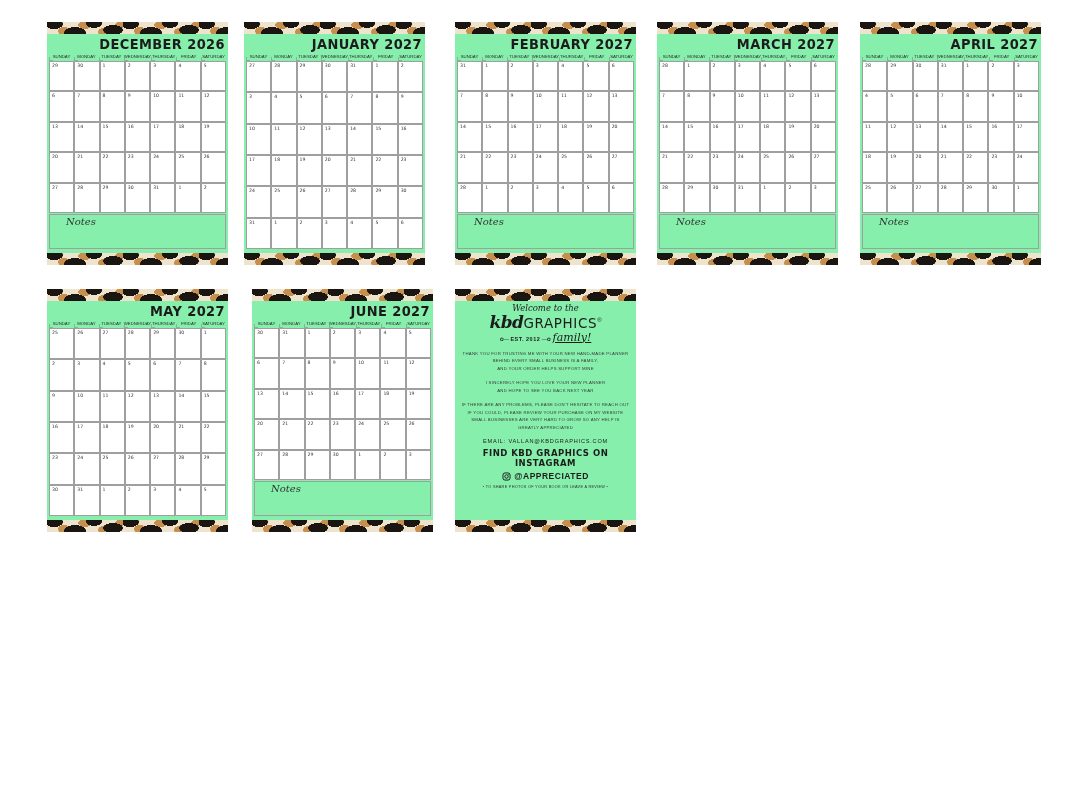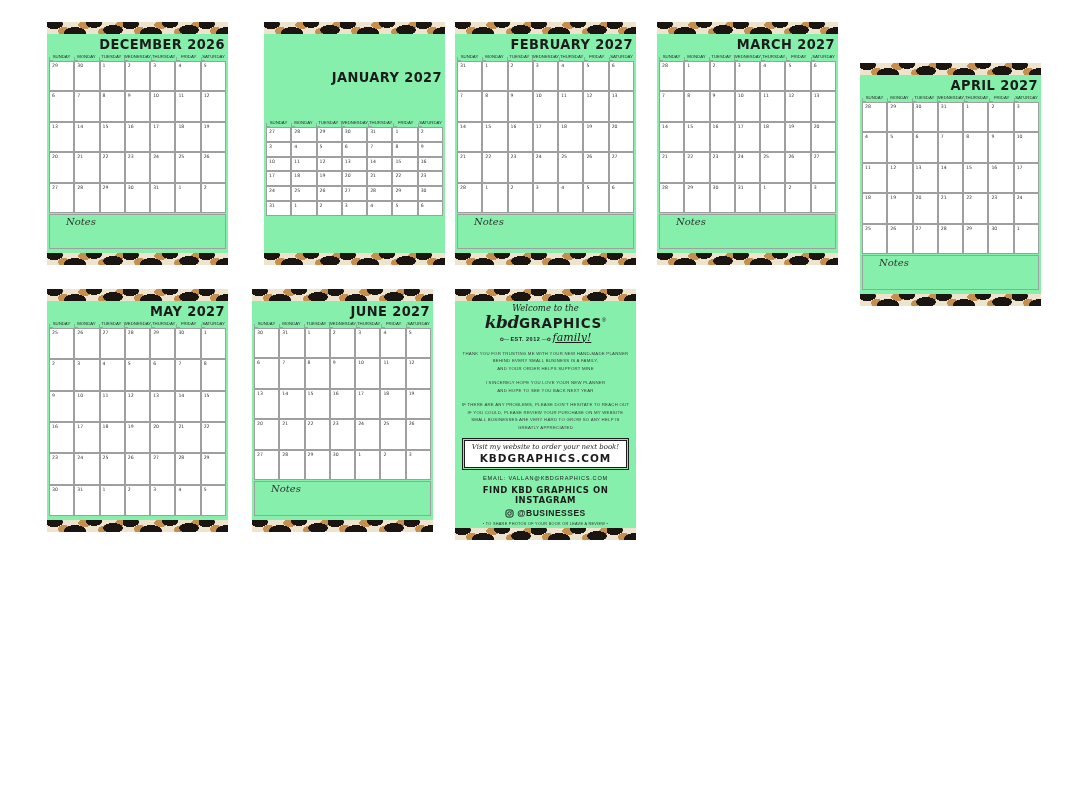--- a/index.html
+++ b/index.html
@@ -41,21 +41,21 @@
   .day-cell{flex:1;border:0.5px solid #9f9f9f;position:relative;background:#fff;}
   .date-num{position:absolute;top:1px;left:2px;font-size:4.6px;color:#333;font-family:"DejaVu Sans",sans-serif;}
   .notes-row{flex:0 0 33px;border:0.5px solid #9f9f9f;position:relative;margin-top:1px;}
   .notes-label{position:absolute;top:1px;left:16px;font-size:10px;font-style:italic;font-family:"DejaVu Serif",serif;color:#333;}
 
   
   .welcome-body{flex:1;display:flex;flex-direction:column;align-items:center;text-align:center;padding:3px 6px 2px 6px;}
   .w-script{font-family:"DejaVu Serif",serif;font-style:italic;font-size:8.5px;line-height:1;}
   .w-logo{line-height:1;margin-top:1px;white-space:nowrap;}
   .w-kbd{font-family:"DejaVu Serif",serif;font-style:italic;font-weight:bold;font-size:17px;letter-spacing:-.5px;}
-  .w-graphics{font-weight:bold;font-size:13.5px;letter-spacing:.6px;font-family:"DejaVu Sans",sans-serif;}
+  .w-graphics{font-weight:normal;font-size:13.5px;letter-spacing:.6px;font-family:"DejaVu Sans",sans-serif;}
   .w-reg{font-size:6px;vertical-align:super;}
   .w-estline{font-size:5.5px;line-height:1;margin-top:1px;white-space:nowrap;}
   .w-orn{font-size:5px;color:#222;}
   .w-est{letter-spacing:.5px;font-weight:bold;}
   .w-family{font-family:"DejaVu Serif",serif;font-style:italic;font-size:11px;text-decoration:underline;}
   .w-para{font-size:4.3px;line-height:1.75;letter-spacing:.25px;color:#3a3a3a;margin-top:7px;}
   .w-box{border:1px solid #1c1c1c;outline:1px solid #1c1c1c;outline-offset:1px;padding:2px 7px 3px 7px;margin-top:9px;background:#fff;}
   .w-box-script{font-family:"DejaVu Serif",serif;font-style:italic;font-size:7px;line-height:1.2;}
   .w-box-site{font-weight:bold;font-size:10.5px;letter-spacing:1px;line-height:1.2;font-family:"DejaVu Sans",sans-serif;}
   .w-email{font-size:5.6px;letter-spacing:.8px;margin-top:7px;color:#222;}
@@ -195,21 +195,21 @@
           <div class="day-cell">
             <span class="date-num">2</span>
           </div>
         </div>
         <div class="notes-row">
           <span class="notes-label">Notes</span>
         </div>
       </div>
       <div class="leopard"></div>
     </div>
-    <div class="card" style="left: 264px; top: 22px; gap: 33px;">
+    <div class="card" style="left: 244px; top: 22px;">
       <div class="leopard"></div>
       <div class="cal-title">JANUARY 2027</div>
       <div class="cal-grid">
         <div class="dow-row">
           <div class="dow-cell">SUNDAY</div>
           <div class="dow-cell">MONDAY</div>
           <div class="dow-cell">TUESDAY</div>
           <div class="dow-cell">WEDNESDAY</div>
           <div class="dow-cell">THURSDAY</div>
           <div class="dow-cell">FRIDAY</div>
@@ -617,21 +617,21 @@
           <div class="day-cell">
             <span class="date-num">3</span>
           </div>
         </div>
         <div class="notes-row">
           <span class="notes-label">Notes</span>
         </div>
       </div>
       <div class="leopard"></div>
     </div>
-    <div class="card" style="left: 860px; top: 22px; margin-top: 41px;">
+    <div class="card" style="left: 860px; top: 22px;">
       <div class="leopard"></div>
       <div class="cal-title">APRIL 2027</div>
       <div class="cal-grid">
         <div class="dow-row">
           <div class="dow-cell">SUNDAY</div>
           <div class="dow-cell">MONDAY</div>
           <div class="dow-cell">TUESDAY</div>
           <div class="dow-cell">WEDNESDAY</div>
           <div class="dow-cell">THURSDAY</div>
           <div class="dow-cell">FRIDAY</div>
@@ -1068,30 +1068,26 @@
     </div>
     <div class="w-para">
       <div>I SINCERELY HOPE YOU LOVE YOUR NEW PLANNER</div>
       <div>AND HOPE TO SEE YOU BACK NEXT YEAR</div>
     </div>
     <div class="w-para">
       <div>IF THERE ARE ANY PROBLEMS, PLEASE DON'T HESITATE TO REACH OUT</div>
       <div>IF YOU COULD, PLEASE REVIEW YOUR PURCHASE ON MY WEBSITE</div>
       <div>SMALL BUSINESSES ARE VERY HARD TO GROW SO ANY HELP IS GREATLY APPRECIATED</div>
     </div>
-    <div class="w-box">
-      <div class="w-box-script">Visit my website to order your next book!</div>
-      <div class="w-box-site">KBDGRAPHICS.COM</div>
-    </div>
     <div class="w-email">EMAIL: VALLAN@KBDGRAPHICS.COM</div>
     <div class="w-insta">FIND KBD GRAPHICS ON INSTAGRAM</div>
     <div class="w-handle">
       <svg class="ig-icon" viewBox="0 0 24 24" fill="none" stroke="#111" stroke-width="2.4">
         <rect x="2.5" y="2.5" width="19" height="19" rx="5.5"></rect>
         <circle cx="12" cy="12" r="4.6"></circle>
         <circle cx="17.6" cy="6.4" r="1.3" fill="#111" stroke="none"></circle>
       </svg>
-      <span>@BUSINESSES</span>
+      <span>@APPRECIATED</span>
     </div>
     <div class="w-foot">• TO SHARE PHOTOS OF YOUR BOOK OR LEAVE A REVIEW •</div>
   </div>
   <div class="leopard"></div>
 </div>
 
 </body></html>

